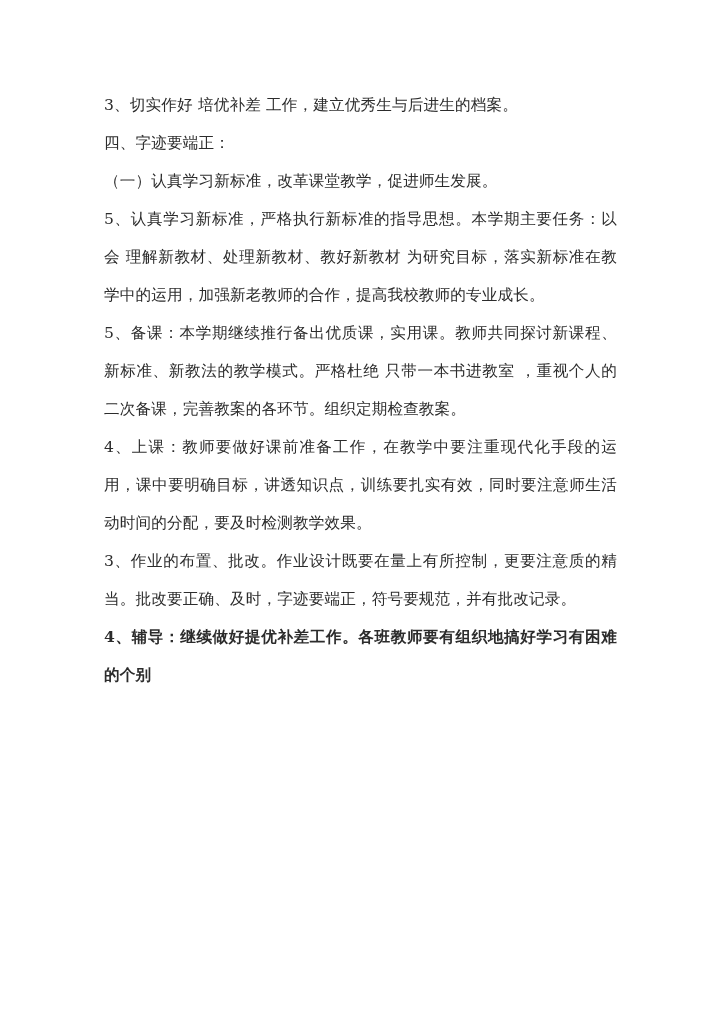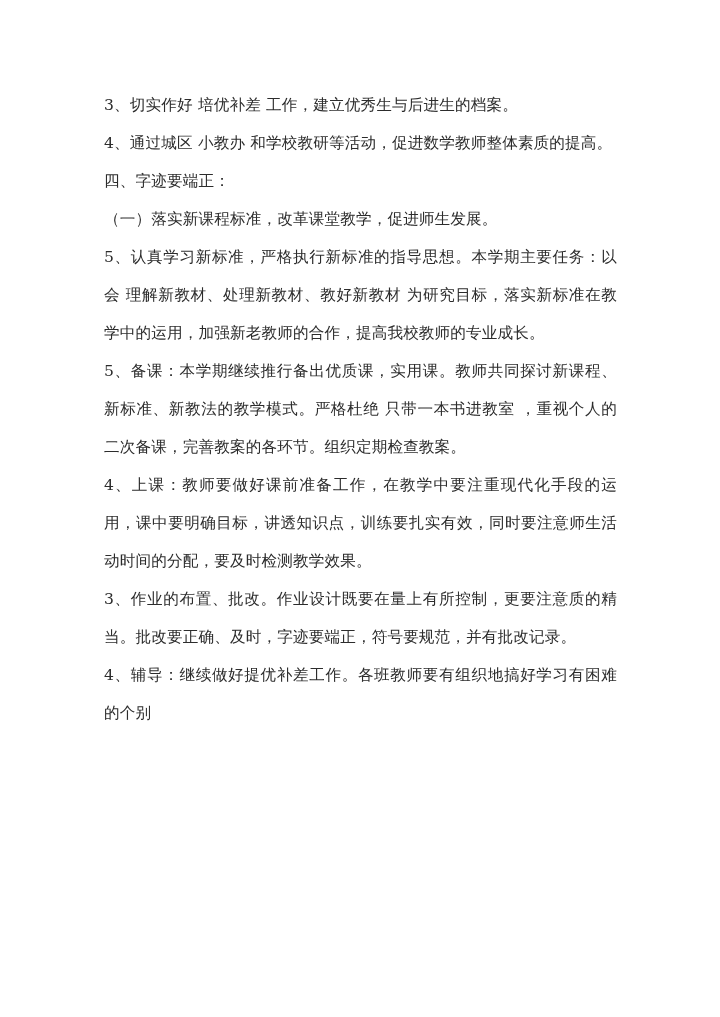--- a/index.html
+++ b/index.html
@@ -41,35 +41,34 @@
     text-justify: inter-ideograph;
     letter-spacing: 0.15px;
     font-weight: 400;
     -webkit-font-smoothing: antialiased;
     text-rendering: optimizeLegibility;
     white-space: pre-wrap;
     word-break: break-all;
   }
 
   
-  .para:last-child { margin-bottom: 0; }
+  .para:last-child { margin-bottom: 0; font-weight: bold; }
 </style>
 </head>
 <body>
 
 <div class="page">
   <div class="text-column">
 
     <p class="para">3、切实作好 培优补差 工作，建立优秀生与后进生的档案。</p>
 
-    <p class="para">4、通过城区 小教办 和学校教研等活动，促进数学教师整体素质的提高。</p>
 
     <p class="para">四、字迹要端正：</p>
 
-    <p class="para">（一）落实新课程标准，改革课堂教学，促进师生发展。</p>
+    <p class="para">（一）认真学习新标准，改革课堂教学，促进师生发展。</p>
 
     <p class="para">5、认真学习新标准，严格执行新标准的指导思想。本学期主要任务：以会 理解新教材、处理新教材、教好新教材 为研究目标，落实新标准在教学中的运用，加强新老教师的合作，提高我校教师的专业成长。</p>
 
 
 
     <p class="para">5、备课：本学期继续推行备出优质课，实用课。教师共同探讨新课程、新标准、新教法的教学模式。严格杜绝 只带一本书进教室 ，重视个人的二次备课，完善教案的各环节。组织定期检查教案。</p>
 
     <p class="para">4、上课：教师要做好课前准备工作，在教学中要注重现代化手段的运用，课中要明确目标，讲透知识点，训练要扎实有效，同时要注意师生活动时间的分配，要及时检测教学效果。</p>
 
     <p class="para">3、作业的布置、批改。作业设计既要在量上有所控制，更要注意质的精当。批改要正确、及时，字迹要端正，符号要规范，并有批改记录。</p>

